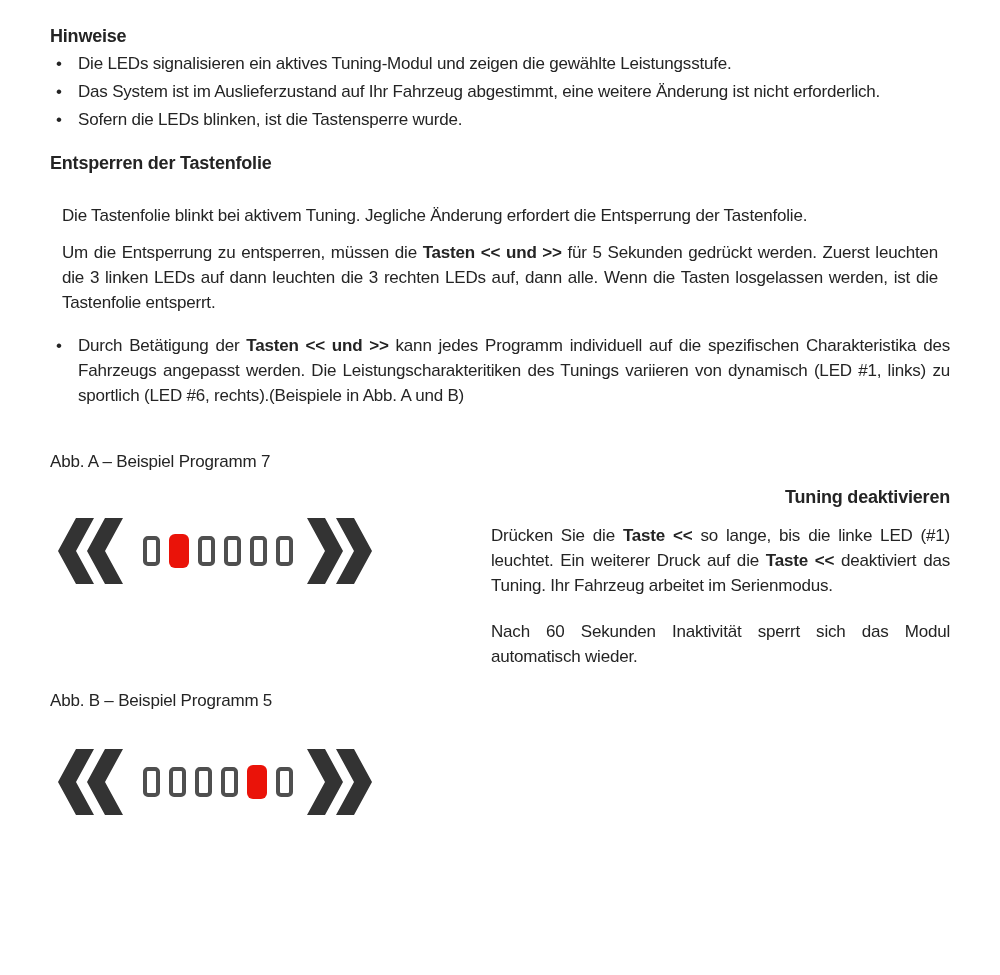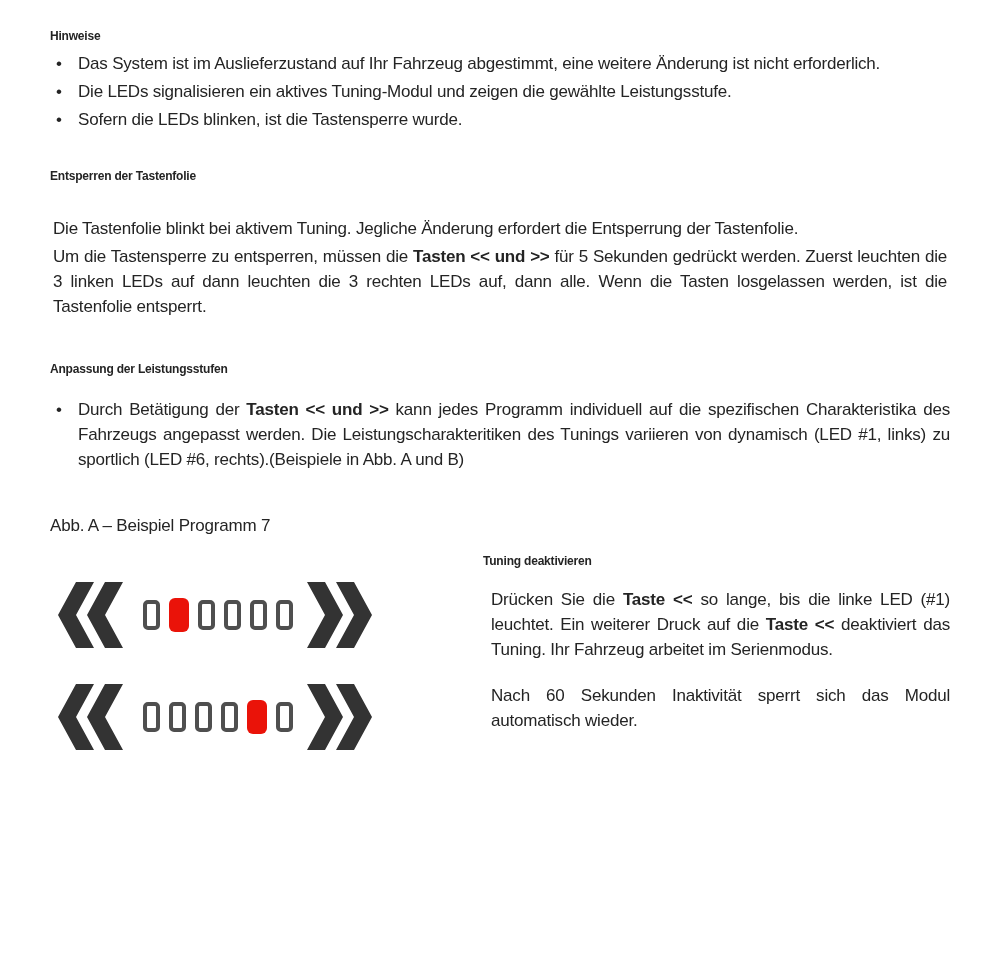--- a/index.html
+++ b/index.html
@@ -17,26 +17,26 @@
     background: #ffffff;
     overflow: hidden;
     padding: 26px 50px 0 50px;
     color: var(--text);
     font-family: "Liberation Sans", "DejaVu Sans", sans-serif;
     font-size: 17px;
     line-height: 25px;
     letter-spacing: -0.2px;
   }
   h2, h3 {
-    font-size: 12px;
+    font-size: 18px;
     line-height: 20px;
     margin: 0;
     font-weight: bold;
   }
-  p { margin: 3px; }
+  p { margin: 12px; }
   .just { text-align: justify; }
 
   ul.doc-list {
     list-style: none;
     margin: 5px 0 0 0;
     padding: 0;
   }
   ul.doc-list li {
     position: relative;
     padding-left: 28px;
@@ -45,21 +45,21 @@
   ul.doc-list li::before {
     content: "\2022";
     position: absolute;
     left: 6px;
     top: 0;
   }
   ul.tight li + li { margin-top: 3px; }
   ul.spaced { margin-top: 18px; }
   ul.spaced li + li { margin-top: 9px; }
 
-  .sec-entsperren h2 { margin-top: 34px; }
+  .sec-entsperren h2 { margin-top: 21px; }
   .sec-entsperren .para-first { margin-top: 30px; }
   .sec-anpassung h2 { margin-top: 40px; }
 
   .two-col { display: flex; margin-top: 41px; }
   .col-left { width: 433px; flex: 0 0 433px; }
   .col-right { flex: 1; }
 
   .caption { margin: 0; }
   .figure {
     display: flex;
@@ -85,45 +85,44 @@
     background: var(--led-off);
   }
   .led.on {
     width: 20px;
     height: 34px;
     border: none;
     border-radius: 6px;
     background: var(--led-red);
   }
 
-  .col-right h3 { margin: 24px 0 16px 0; }
+  .col-right h3 { margin: 24px 0 16px 0; text-align: right; }
   .col-right h3.first { margin-top: 38px; }
   .col-right p { margin: 0 0 21px 8px; }
   .col-right p:last-child { margin-bottom: 0; }
 </style>
 </head>
 <body>
 
 <section class="sec-hinweise">
   <h2>Hinweise</h2>
   <ul class="doc-list tight">
+    <li>Die LEDs signalisieren ein aktives Tuning-Modul und zeigen die gewählte Leistungsstufe.</li>
     <li>Das System ist im Auslieferzustand auf Ihr Fahrzeug abgestimmt, eine weitere Änderung ist nicht erforderlich.</li>
-    <li>Die LEDs signalisieren ein aktives Tuning-Modul und zeigen die gewählte Leistungsstufe.</li>
     <li>Sofern die LEDs blinken, ist die Tastensperre wurde.</li>
   </ul>
 </section>
 
 <section class="sec-entsperren">
   <h2>Entsperren der Tastenfolie</h2>
   <p class="para-first">Die Tastenfolie blinkt bei aktivem Tuning. Jegliche Änderung erfordert die Entsperrung der Tastenfolie.</p>
-  <p class="just"><span>Um die Tastensperre zu entsperren, müssen die </span><b>Tasten &lt;&lt; und &gt;&gt;</b><span> für 5 Sekunden gedrückt werden. Zuerst leuchten die 3 linken LEDs auf dann leuchten die 3 rechten LEDs auf, dann alle. Wenn die Tasten losgelassen werden, ist die Tastenfolie entsperrt.</span></p>
+  <p class="just"><span>Um die Entsperrung zu entsperren, müssen die </span><b>Tasten &lt;&lt; und &gt;&gt;</b><span> für 5 Sekunden gedrückt werden. Zuerst leuchten die 3 linken LEDs auf dann leuchten die 3 rechten LEDs auf, dann alle. Wenn die Tasten losgelassen werden, ist die Tastenfolie entsperrt.</span></p>
 </section>
 
 <section class="sec-anpassung">
-  <h2>Anpassung der Leistungsstufen</h2>
   <ul class="doc-list spaced">
     <li><span>Durch Betätigung der </span><b>Tasten &lt;&lt; und &gt;&gt;</b><span> kann jedes Programm individuell auf die spezifischen Charakteristika des Fahrzeugs angepasst werden. Die Leistungscharakteritiken des Tunings variieren von dynamisch (LED #1, links) zu sportlich (LED #6, rechts).(Beispiele in Abb. A und B)</span></li>
   </ul>
 </section>
 
 <section class="two-col">
   <div class="col-left">
     <p class="caption">Abb. A – Beispiel Programm 7</p>
     <div class="figure figure-a">
       <svg class="chev" width="65" height="66" viewBox="0 0 65 66" aria-hidden="true">
@@ -138,20 +137,21 @@
           <div class="led"></div>
           <div class="led"></div>
         </div>
       <svg class="chev" width="65" height="66" viewBox="0 0 65 66" aria-hidden="true">
         <g transform="translate(65 0) scale(-1 1)">
           <polygon points="18,0 36,0 18,33 36,66 18,66 0,33"></polygon>
           <polygon points="47,0 65,0 47,33 65,66 47,66 29,33"></polygon>
         </g>
       </svg>
     </div>
+    <p class="caption caption-b">Abb. B – Beispiel Programm 5</p>
     <div class="figure figure-b">
       <svg class="chev" width="65" height="66" viewBox="0 0 65 66" aria-hidden="true">
         <polygon points="18,0 36,0 18,33 36,66 18,66 0,33"></polygon>
         <polygon points="47,0 65,0 47,33 65,66 47,66 29,33"></polygon>
       </svg>
       <div class="leds">
           <div class="led"></div>
           <div class="led"></div>
           <div class="led"></div>
           <div class="led"></div>

